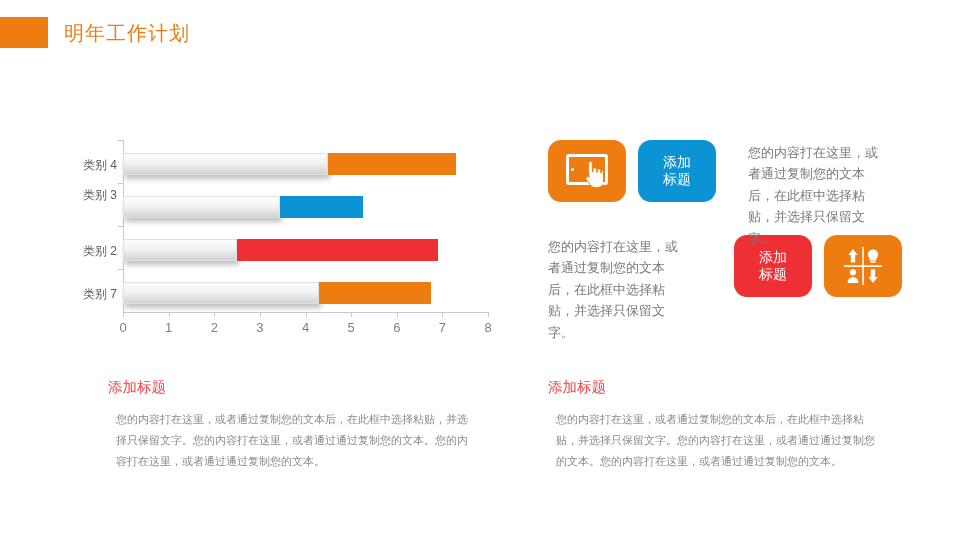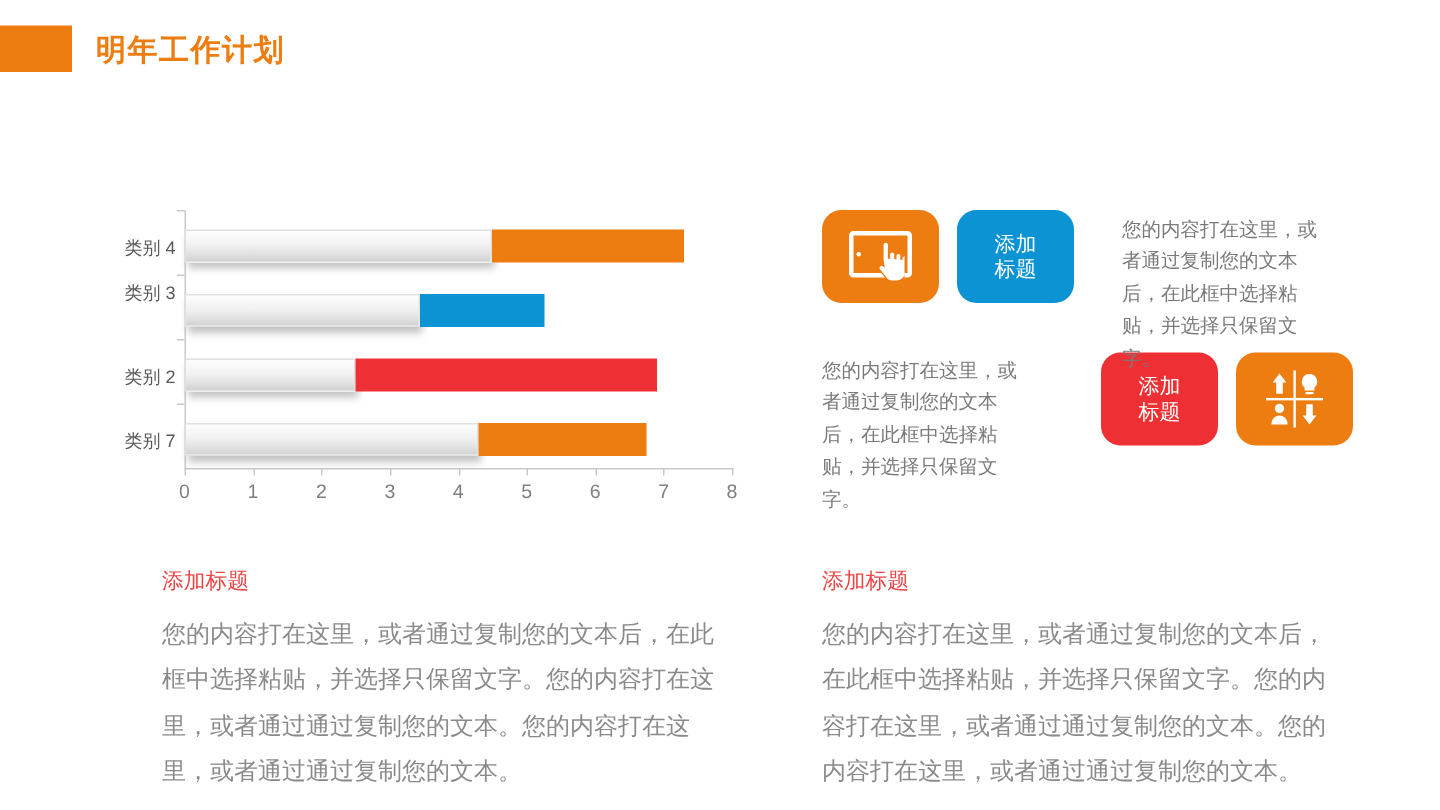--- a/index.html
+++ b/index.html
@@ -2,21 +2,21 @@
 <html><head>
 <meta charset="utf-8">
 <style>
   html,body{margin:0;padding:0;}
   body{
     width:960px;height:540px;background:#ffffff;overflow:hidden;position:relative;
     font-family:"Liberation Sans","DejaVu Sans",sans-serif;
     -webkit-font-smoothing:antialiased;
   }
   
-  #header{position:absolute;left:0;top:0;width:960px;height:62px;font-weight:bold;}
+  #header{position:absolute;left:0;top:0;width:960px;height:62px;}
   #header-block{position:absolute;left:0;top:17px;width:48px;height:31px;background:#ED7D11;}
   #header-title{position:absolute;left:64px;top:20px;font-size:20px;color:#ED7D11;letter-spacing:1px;white-space:nowrap;}
 
   
   #chart{position:absolute;left:60px;top:132px;width:450px;height:200px;}
   .axis-y-line{position:absolute;left:63px;top:8px;width:1px;height:172px;background:#c9c9c9;}
   .axis-x-line{position:absolute;left:63px;top:180px;width:366px;height:1px;background:#c9c9c9;}
   .tick-y{position:absolute;left:58px;width:5px;height:1px;background:#c9c9c9;}
   .tick-x{position:absolute;top:180px;width:1px;height:5px;background:#c9c9c9;}
   .cat-label{position:absolute;right:393px;font-size:12px;color:#595959;white-space:nowrap;text-align:right;}
@@ -40,21 +40,21 @@
 
   
   .ico-touch{position:relative;width:42px;height:34px;}
   .ico-touch .screen{position:absolute;left:0;top:0;width:42px;height:31px;border:3.5px solid #fff;border-radius:3px;box-sizing:border-box;}
   .ico-touch .dot{position:absolute;left:5px;top:14px;width:3px;height:3px;background:#fff;border-radius:50%;}
   .ico-grid{position:relative;width:40px;height:40px;}
 
   
   .bottom-block{position:absolute;top:378px;}
   .bottom-title{font-size:14.5px;color:#ef4444;margin:0 0 12px 0;}
-  .bottom-body{font-size:16px;color:#8a8a8a;line-height:1.9;margin:0;}
+  .bottom-body{font-size:11px;color:#8a8a8a;line-height:1.9;margin:8px;}
 </style>
 </head>
 <body>
 
 <div id="header">
   <div id="header-block" style="background: rgb(237, 125, 17);"></div>
   <div id="header-title" style="color: rgb(237, 125, 17);">明年工作计划</div>
 </div>
 
 <div id="chart">

